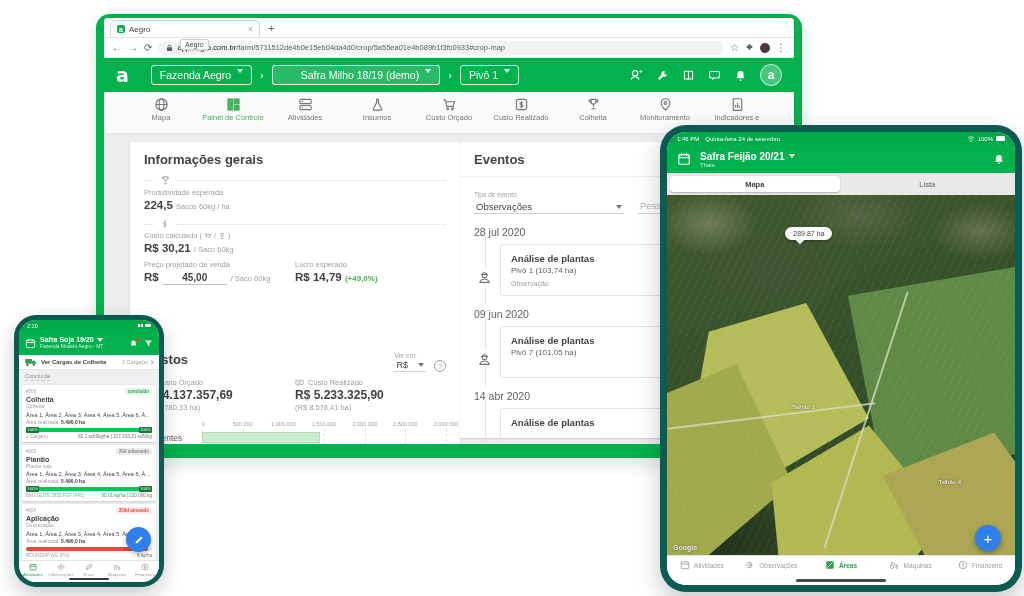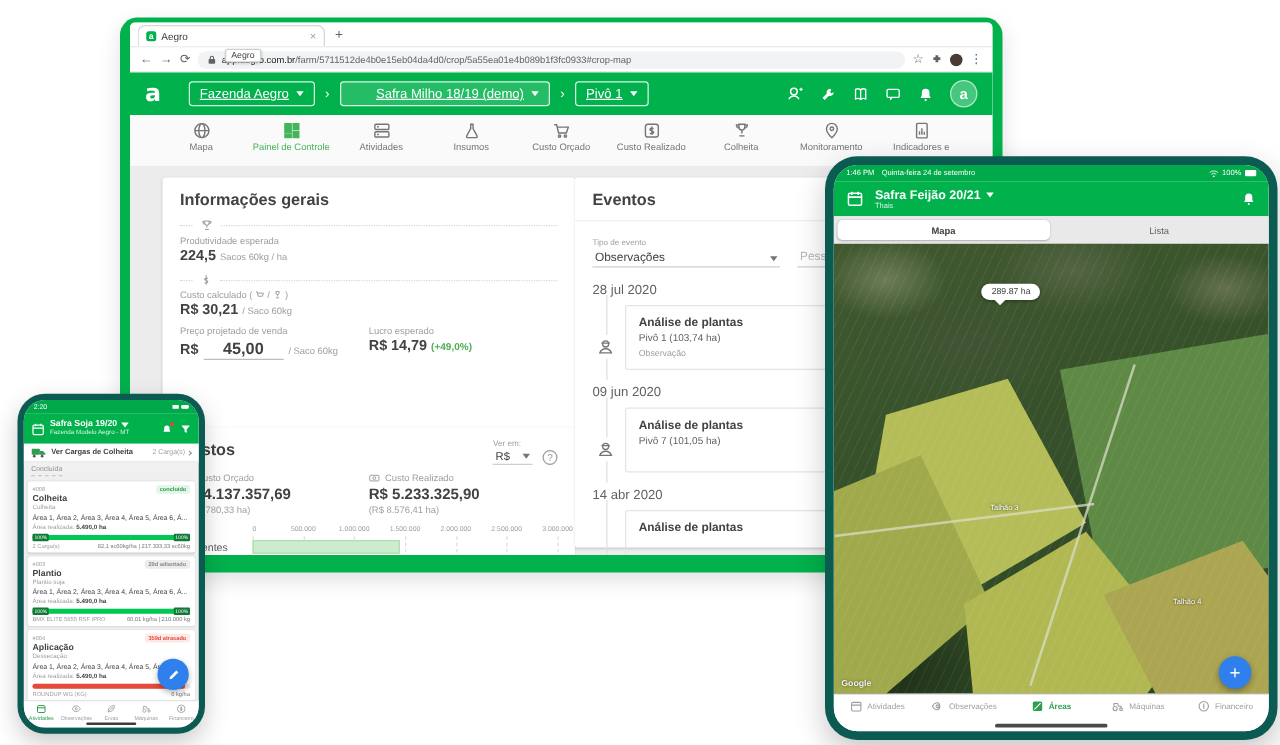--- a/index.html
+++ b/index.html
@@ -24,22 +24,22 @@
   .url{font-size:7.5px;white-space:nowrap;}
   .url .domain{color:#202124;}
   .url .path{color:#5f6368;}
   .barright{display:flex;align-items:center;gap:6px;}
   .avatar-sm{width:10px;height:10px;border-radius:50%;background:#4a3b32;}
   .tooltip{position:absolute;left:76px;top:21px;background:#fff;border:1px solid #cfcfcf;font-size:7px;color:#444;
     padding:1px 4px;border-radius:2px;z-index:10;box-shadow:0 1px 2px rgba(0,0,0,.15);}
 
   .appheader{height:34px;background:#00b14c;display:flex;align-items:center;padding:0 12px;gap:8px;}
   .alogo{color:#fff;font-size:19px;font-weight:bold;line-height:1;margin-right:14px;font-family:"DejaVu Sans",sans-serif;}
-  .crumb{display:flex;align-items:center;gap:6px;border:1px solid rgba(255,255,255,.85);border-radius:3px;
-    color:#fff;font-size:10.5px;padding:3px 8px;white-space:nowrap;text-decoration:underline;}
+  .crumb{display:flex;align-items:flex-start;gap:6px;border:1px solid rgba(255,255,255,.85);border-radius:3px;
+    color:#fff;font-size:10.5px;padding:3px 8px;white-space:nowrap;}
   .crumb.hl{background:rgba(255,255,255,.14);padding-left:28px;}
   .crumb-sep{color:#fff;font-size:11px;}
   .caret{width:0;height:0;border-left:3.5px solid transparent;border-right:3.5px solid transparent;border-top:4px solid #fff;}
   .hdr-icons{margin-left:auto;display:flex;align-items:center;gap:13px;}
   .avatar-hdr{width:22px;height:22px;border-radius:50%;background:rgba(255,255,255,.28);display:flex;align-items:center;justify-content:center;
     color:#fff;font-weight:bold;font-size:12px;border:1px solid rgba(255,255,255,.6);}
 
   .appnav{height:42px;background:#fafafa;border-bottom:1px solid #e6e6e6;display:flex;justify-content:center;gap:8px;padding-top:5px;}
   .navitem{width:64px;display:flex;flex-direction:column;align-items:center;gap:2px;color:#757575;font-size:7.5px;text-align:center;line-height:1.15;}
   .navitem svg{stroke:#757575;}
@@ -58,21 +58,21 @@
   .fval{font-size:11.5px;color:#424242;font-weight:bold;}
   .funit{font-size:7.5px;color:#9e9e9e;font-weight:normal;}
   .divider{display:flex;align-items:center;gap:6px;margin:8px 0 2px 0;color:#bdbdbd;}
   .divider .dash{flex:1;border-top:1px dotted #d9d9d9;}
   .divider .dash.sm{flex:0 0 10px;}
   .radio-row{display:flex;align-items:center;gap:5px;font-size:9px;color:#616161;font-weight:600;margin-top:3px;}
   .radio{width:9px;height:9px;border-radius:50%;border:1.5px solid #bdbdbd;position:relative;}
   .radio.sel{border-color:#2e9e4f;}
   .radio.sel::after{content:"";position:absolute;inset:1.5px;border-radius:50%;background:#2e9e4f;}
   .price-line{display:flex;align-items:baseline;gap:4px;}
-  .price-input{width:64px;border:none;border-bottom:1px solid #bdbdbd;font-size:13px;font-weight:bold;color:#424242;
+  .price-input{width:64px;border:none;border-bottom:1px solid #bdbdbd;font-size:10px;font-weight:bold;color:#424242;
     text-align:center;font-family:"Liberation Sans",sans-serif;background:transparent;padding:0 0 1px 0;}
   .delta{font-size:8px;color:#4caf50;font-weight:600;}
 
   
   #costs{left:26px;top:208px;width:330px;height:110px;padding:10px 14px 0 14px;}
   .costs-head{display:flex;align-items:flex-start;}
   .viewin{margin-left:auto;display:flex;align-items:flex-end;gap:8px;}
   .viewin-box{display:flex;flex-direction:column;}
   .viewin-label{font-size:6.5px;color:#9e9e9e;}
   .viewin-sel{display:flex;align-items:center;gap:10px;border-bottom:1px solid #cfcfcf;font-size:9px;color:#424242;padding:1px 2px;}

